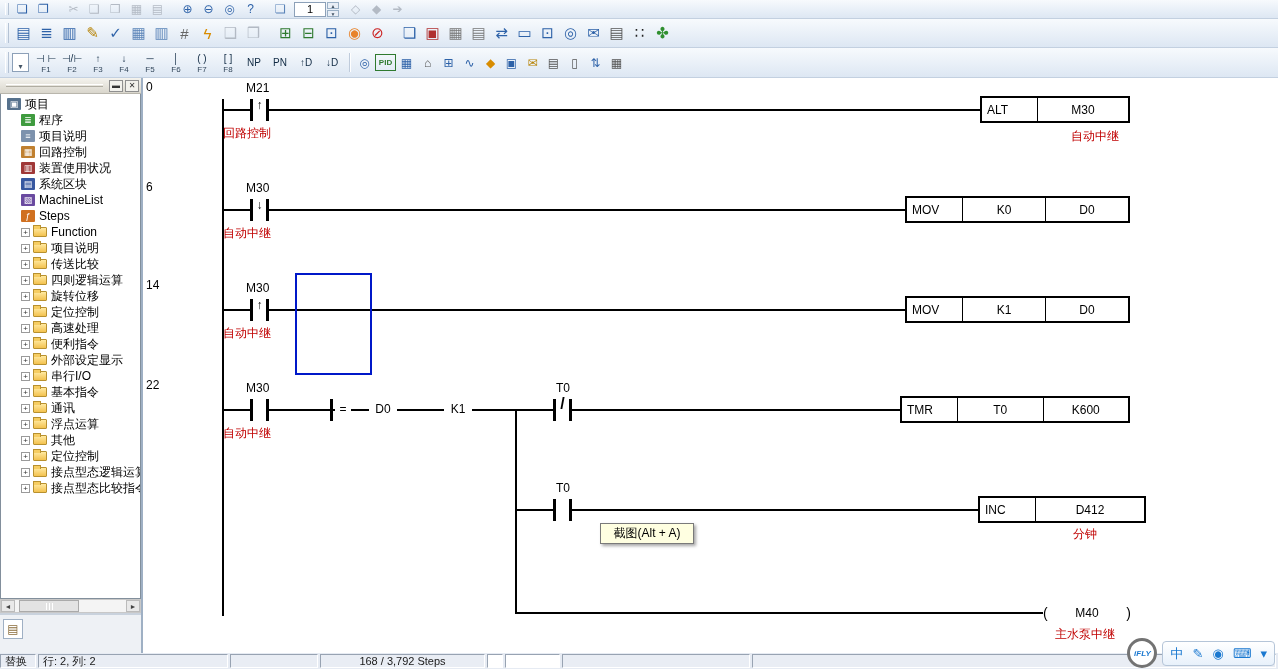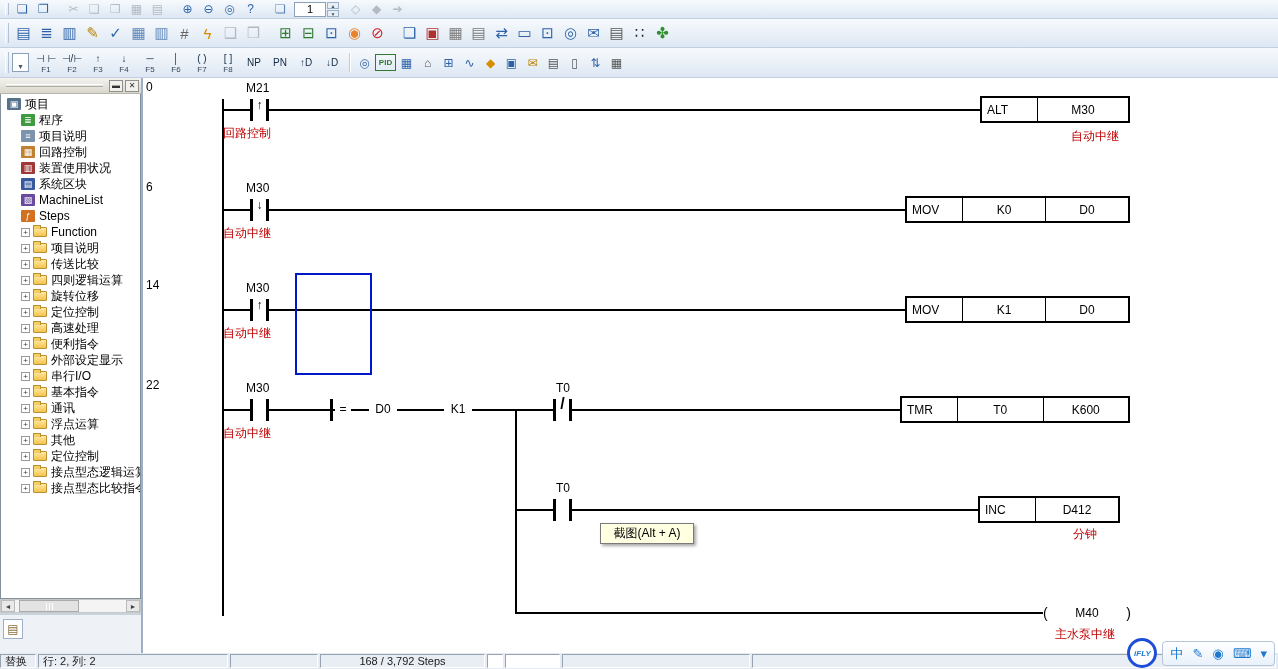--- a/index.html
+++ b/index.html
@@ -58,21 +58,21 @@
 .selrect{position:absolute;border:2px solid #0018c8;background:transparent}
 .coil{position:absolute;display:flex;justify-content:space-between;align-items:center;font-size:14px;color:#000}
 .tooltip{position:absolute;background:#ffffe1;border:1px solid #7a7a7a;box-shadow:2px 2px 3px rgba(0,0,0,.35);font-size:12px;display:flex;align-items:center;justify-content:center;z-index:30;color:#000}
 
 .statusbar{height:16px;display:flex;gap:2px;background:#e6ebf3;align-items:stretch;padding:1px 2px 1px 0;font-size:11px}
 .sseg{background:#e9edf4;border:1px solid;border-color:#98a3b2 #fff #fff #98a3b2;display:flex;align-items:center;padding:0 4px;color:#1a1a1a;white-space:nowrap;overflow:hidden;flex:0 0 auto}
 .sseg.center{justify-content:center}
 .swhite{background:#fff}
 
 .ime{position:absolute;right:3px;bottom:1px;display:flex;align-items:center;gap:5px;z-index:50}
-.ime-logo{width:30px;height:30px;border-radius:50%;background:#fff;border:3px solid #1d4ed8;color:#1a78d0;font-size:8px;font-weight:bold;font-style:italic;display:flex;align-items:center;justify-content:center}
+.ime-logo{width:30px;height:30px;border-radius:50%;background:#fff;border:3px solid #737373;color:#1a78d0;font-size:8px;font-weight:bold;font-style:italic;display:flex;align-items:center;justify-content:center}
 .ime-bar{height:25px;background:linear-gradient(#ffffff,#e8f1fb);border:1px solid #b5c5d8;border-radius:4px;display:flex;align-items:center;padding:0 7px;gap:9px}
 .ime-bar span{color:#1a78d0;font-size:13px;line-height:13px}
 </style>
 </head>
 <body>
 
 <div id="tb1" class="tbrow">
   <span class="grip"></span>
   <span id="tb1-left" style="display:flex;align-items:center">
       <span class="tb-btn" style="color: rgb(46, 98, 168);">❏</span>
@@ -423,21 +423,21 @@
       <span class="op">TMR</span>
       <span class="opr">T0</span>
       <span class="opr">K600</span>
     </div>
 
     <div class="wh" style="left:372px;top:431px;width:38px"></div>
     <div class="dev" style="left:409px;top:403px;width:22px;text-align:center">T0</div>
     <div class="cbar" style="left:410px;top:421px"></div>
     <div class="cbar" style="left:426px;top:421px"></div>
     <div class="wh" style="left:429px;top:431px;width:406px"></div>
-    <div class="ibox" style="left:835px;top:418px;width:142px">
+    <div class="ibox" style="left:835px;top:418px;width:168px">
       <span class="op">INC</span>
       <span class="opr">D412</span>
     </div>
     <div class="note" style="left:930px;top:448px">分钟</div>
 
     <div class="wh" style="left:372px;top:534px;width:528px"></div>
     <div class="coil" style="left:900px;top:525px;width:88px;height:20px">
       <span>(</span>
       <span style="font-size:12px">M40</span>
       <span>)</span>

